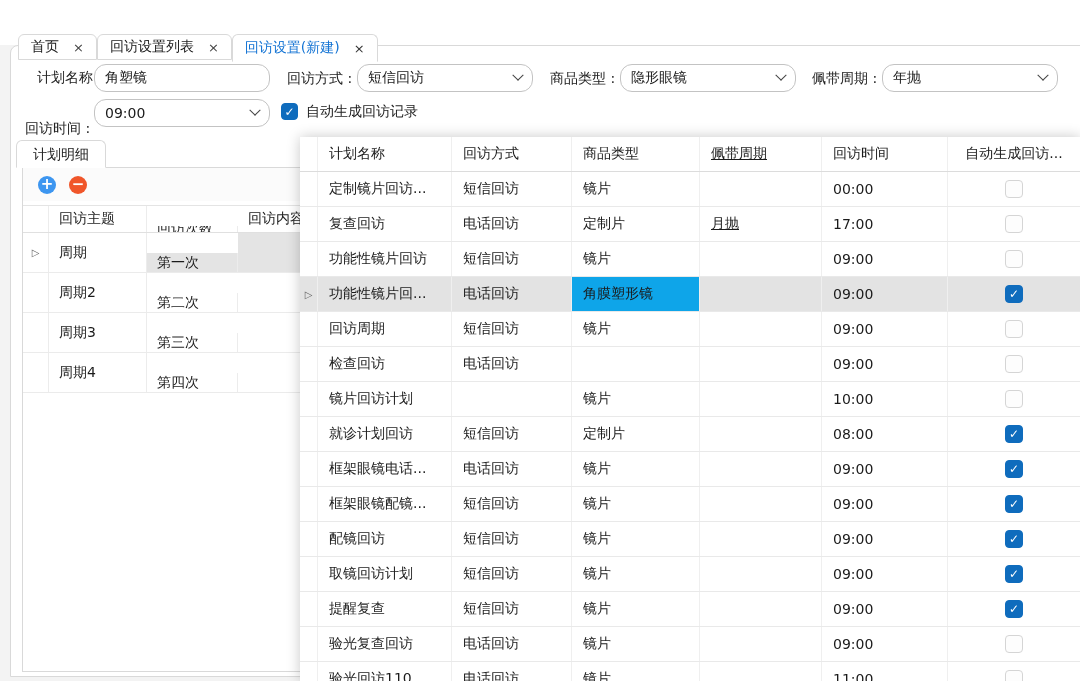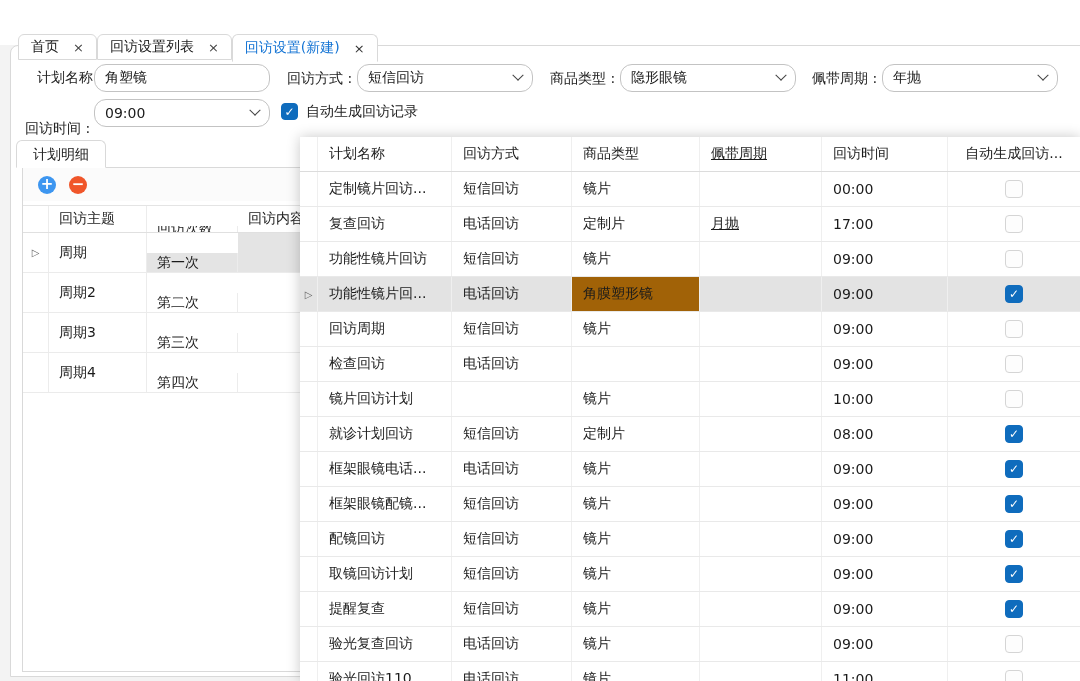--- a/index.html
+++ b/index.html
@@ -63,21 +63,21 @@
   .popup { position:absolute; left:300px; top:137px; width:780px; height:544px; background:#fff;
     box-shadow:0 0 14px rgba(0,0,0,.22); z-index:10; border-radius:2px 0 0 0; }
   .prow { display:flex; height:35px; border-bottom:1px solid #e9e9e9; background:#fff; }
   .prow.hdr { border-bottom:1px solid #dcdcdc; }
   .pcell { padding-left:11px; display:flex; align-items:center; border-right:1px solid #efefef;
     overflow:hidden; white-space:nowrap; }
   .pc0 { width:18px; padding-left:0; justify-content:center; color:#666; font-size:10px; }
   .pc1 { width:134px; } .pc2 { width:120px; } .pc3 { width:128px; }
   .pc4 { width:122px;text-decoration:underline; } .pc5 { width:126px; } .pc6 { width:132px; justify-content:center; padding-left:0; border-right:none; }
   .prow.sel .pcell { background:#e3e3e3; }
-  .prow.sel .pcell.focused { background:#a16207; }
+  .prow.sel .pcell.focused { background:#0ea5e9; }
   .pcell .cbx { width:18px; height:18px; }
 </style>
 </head>
 <body>
 
 <div class="lower-bg"></div>
 
 <div class="main-panel">
 
   <div class="form-label" style="left:26px; top:18px;font-family:Liberation Serif, serif;">计划名称 :</div>

